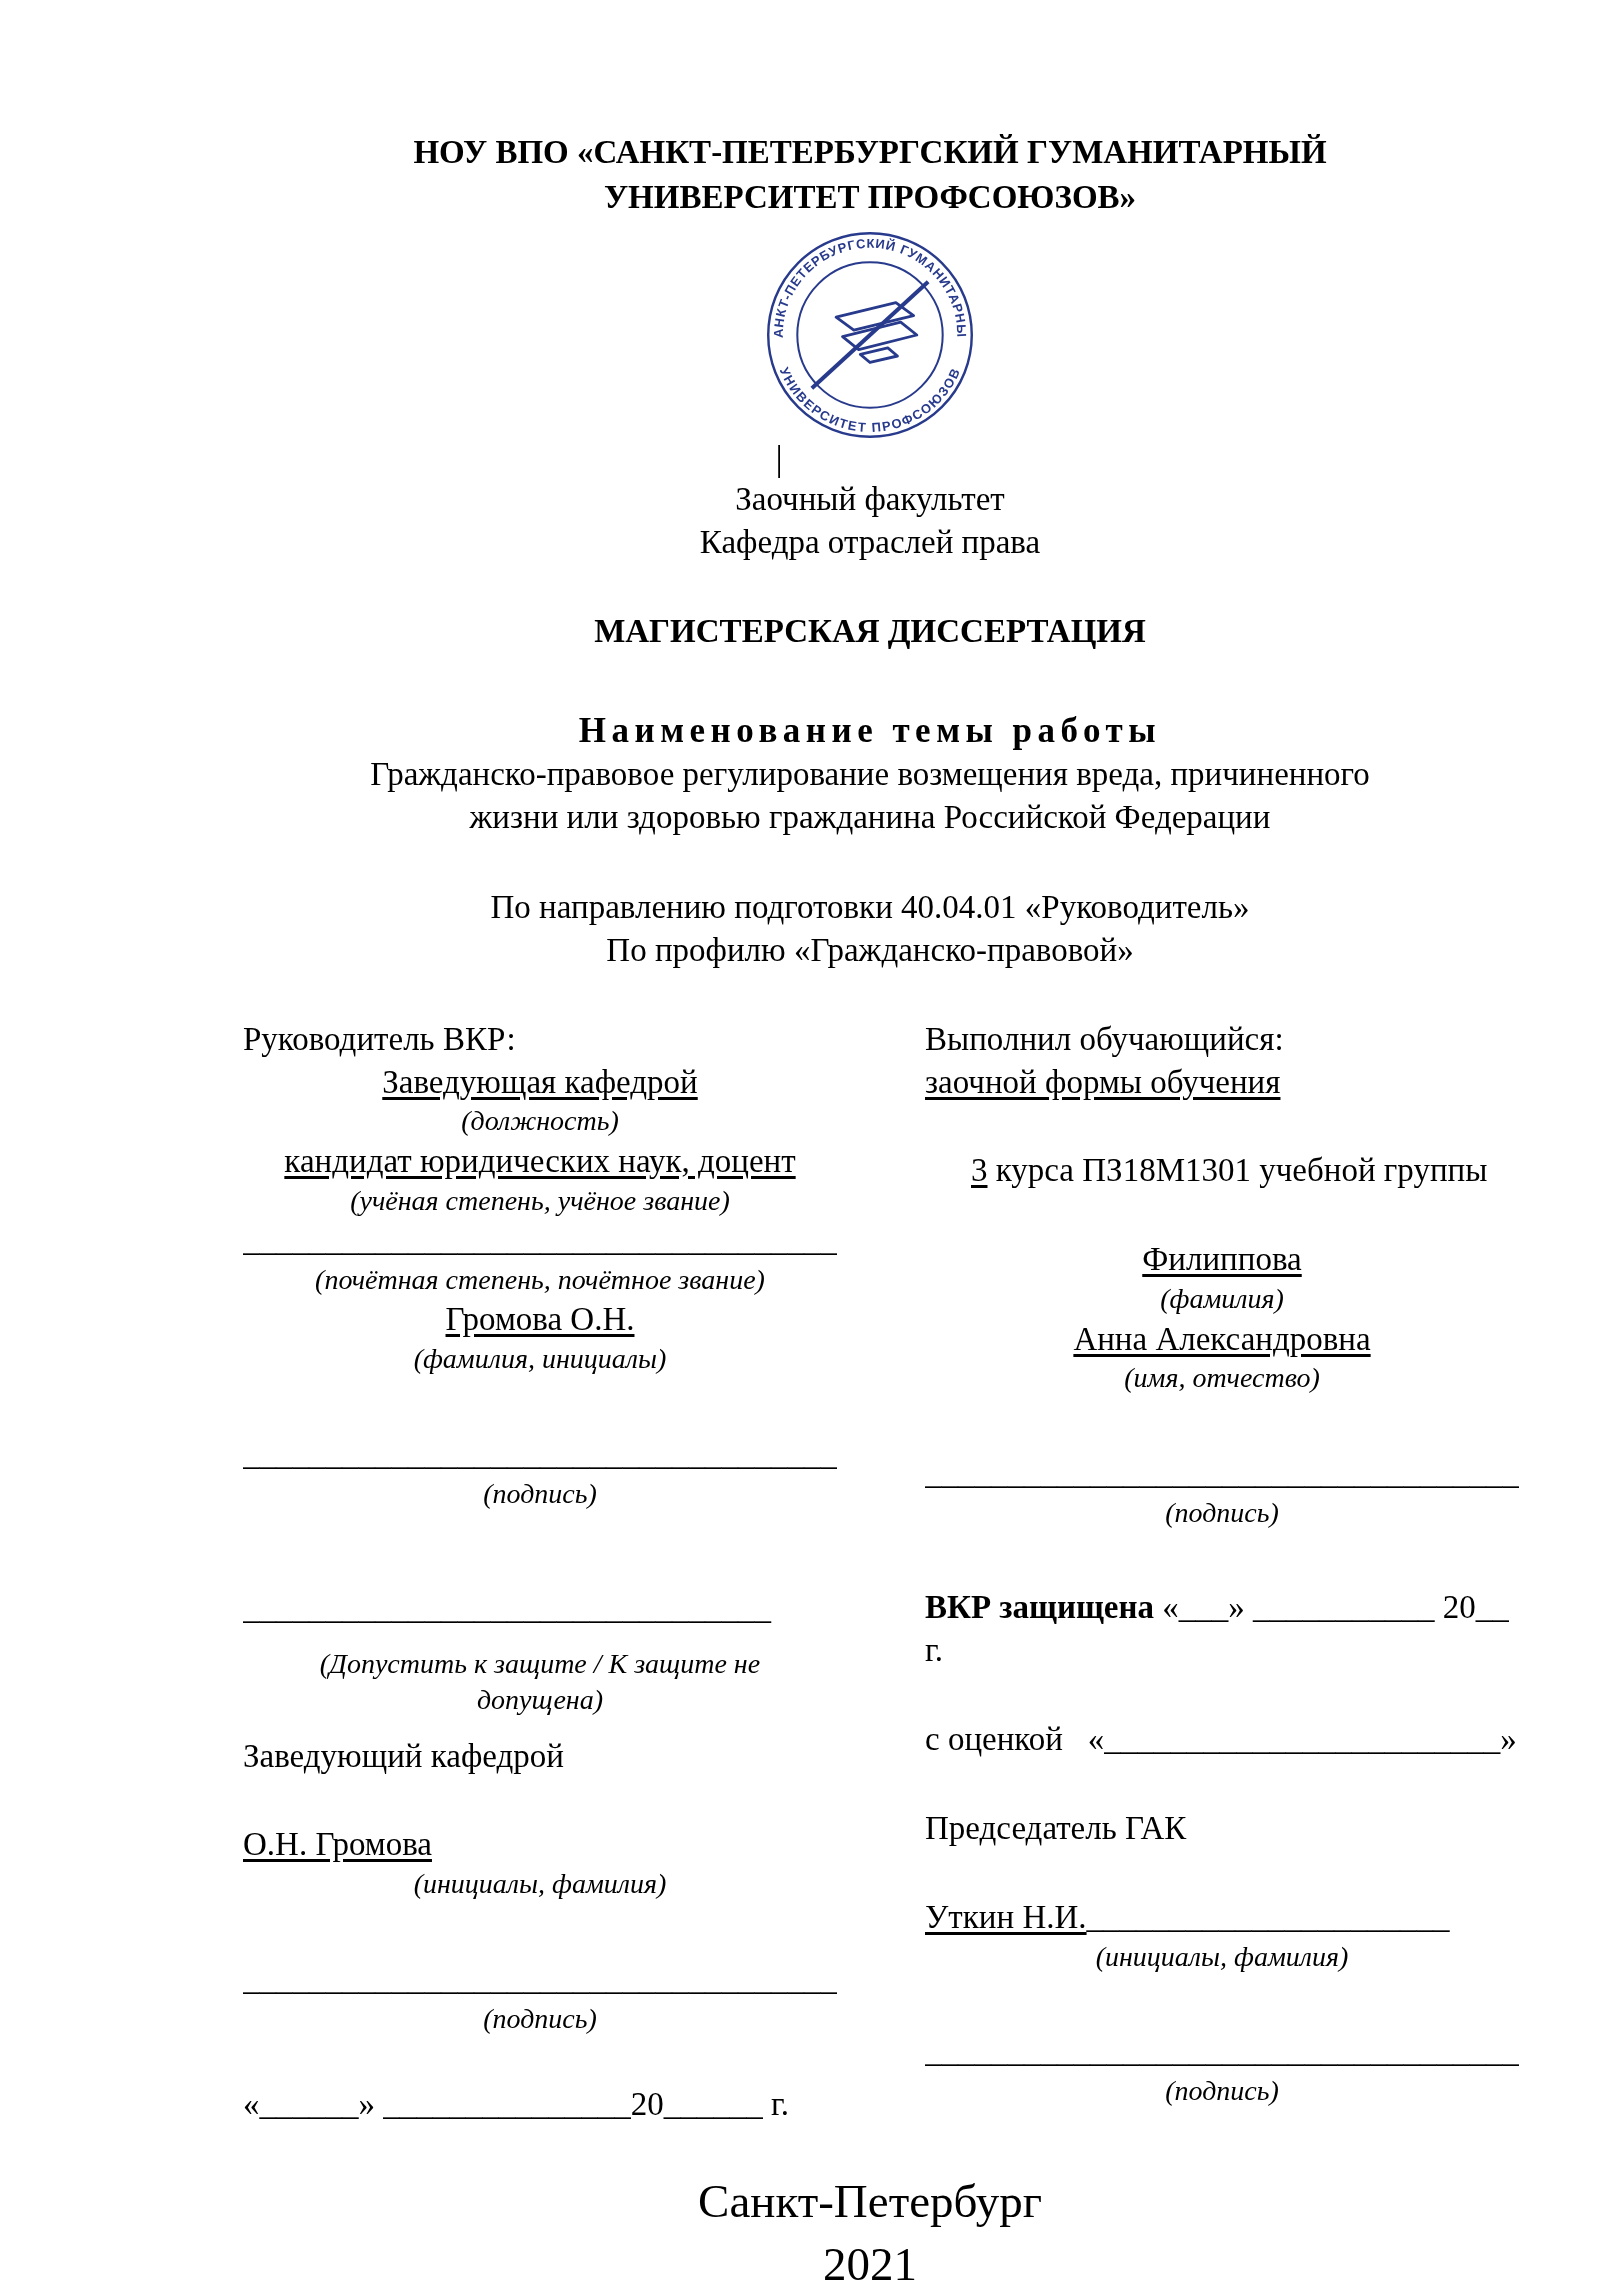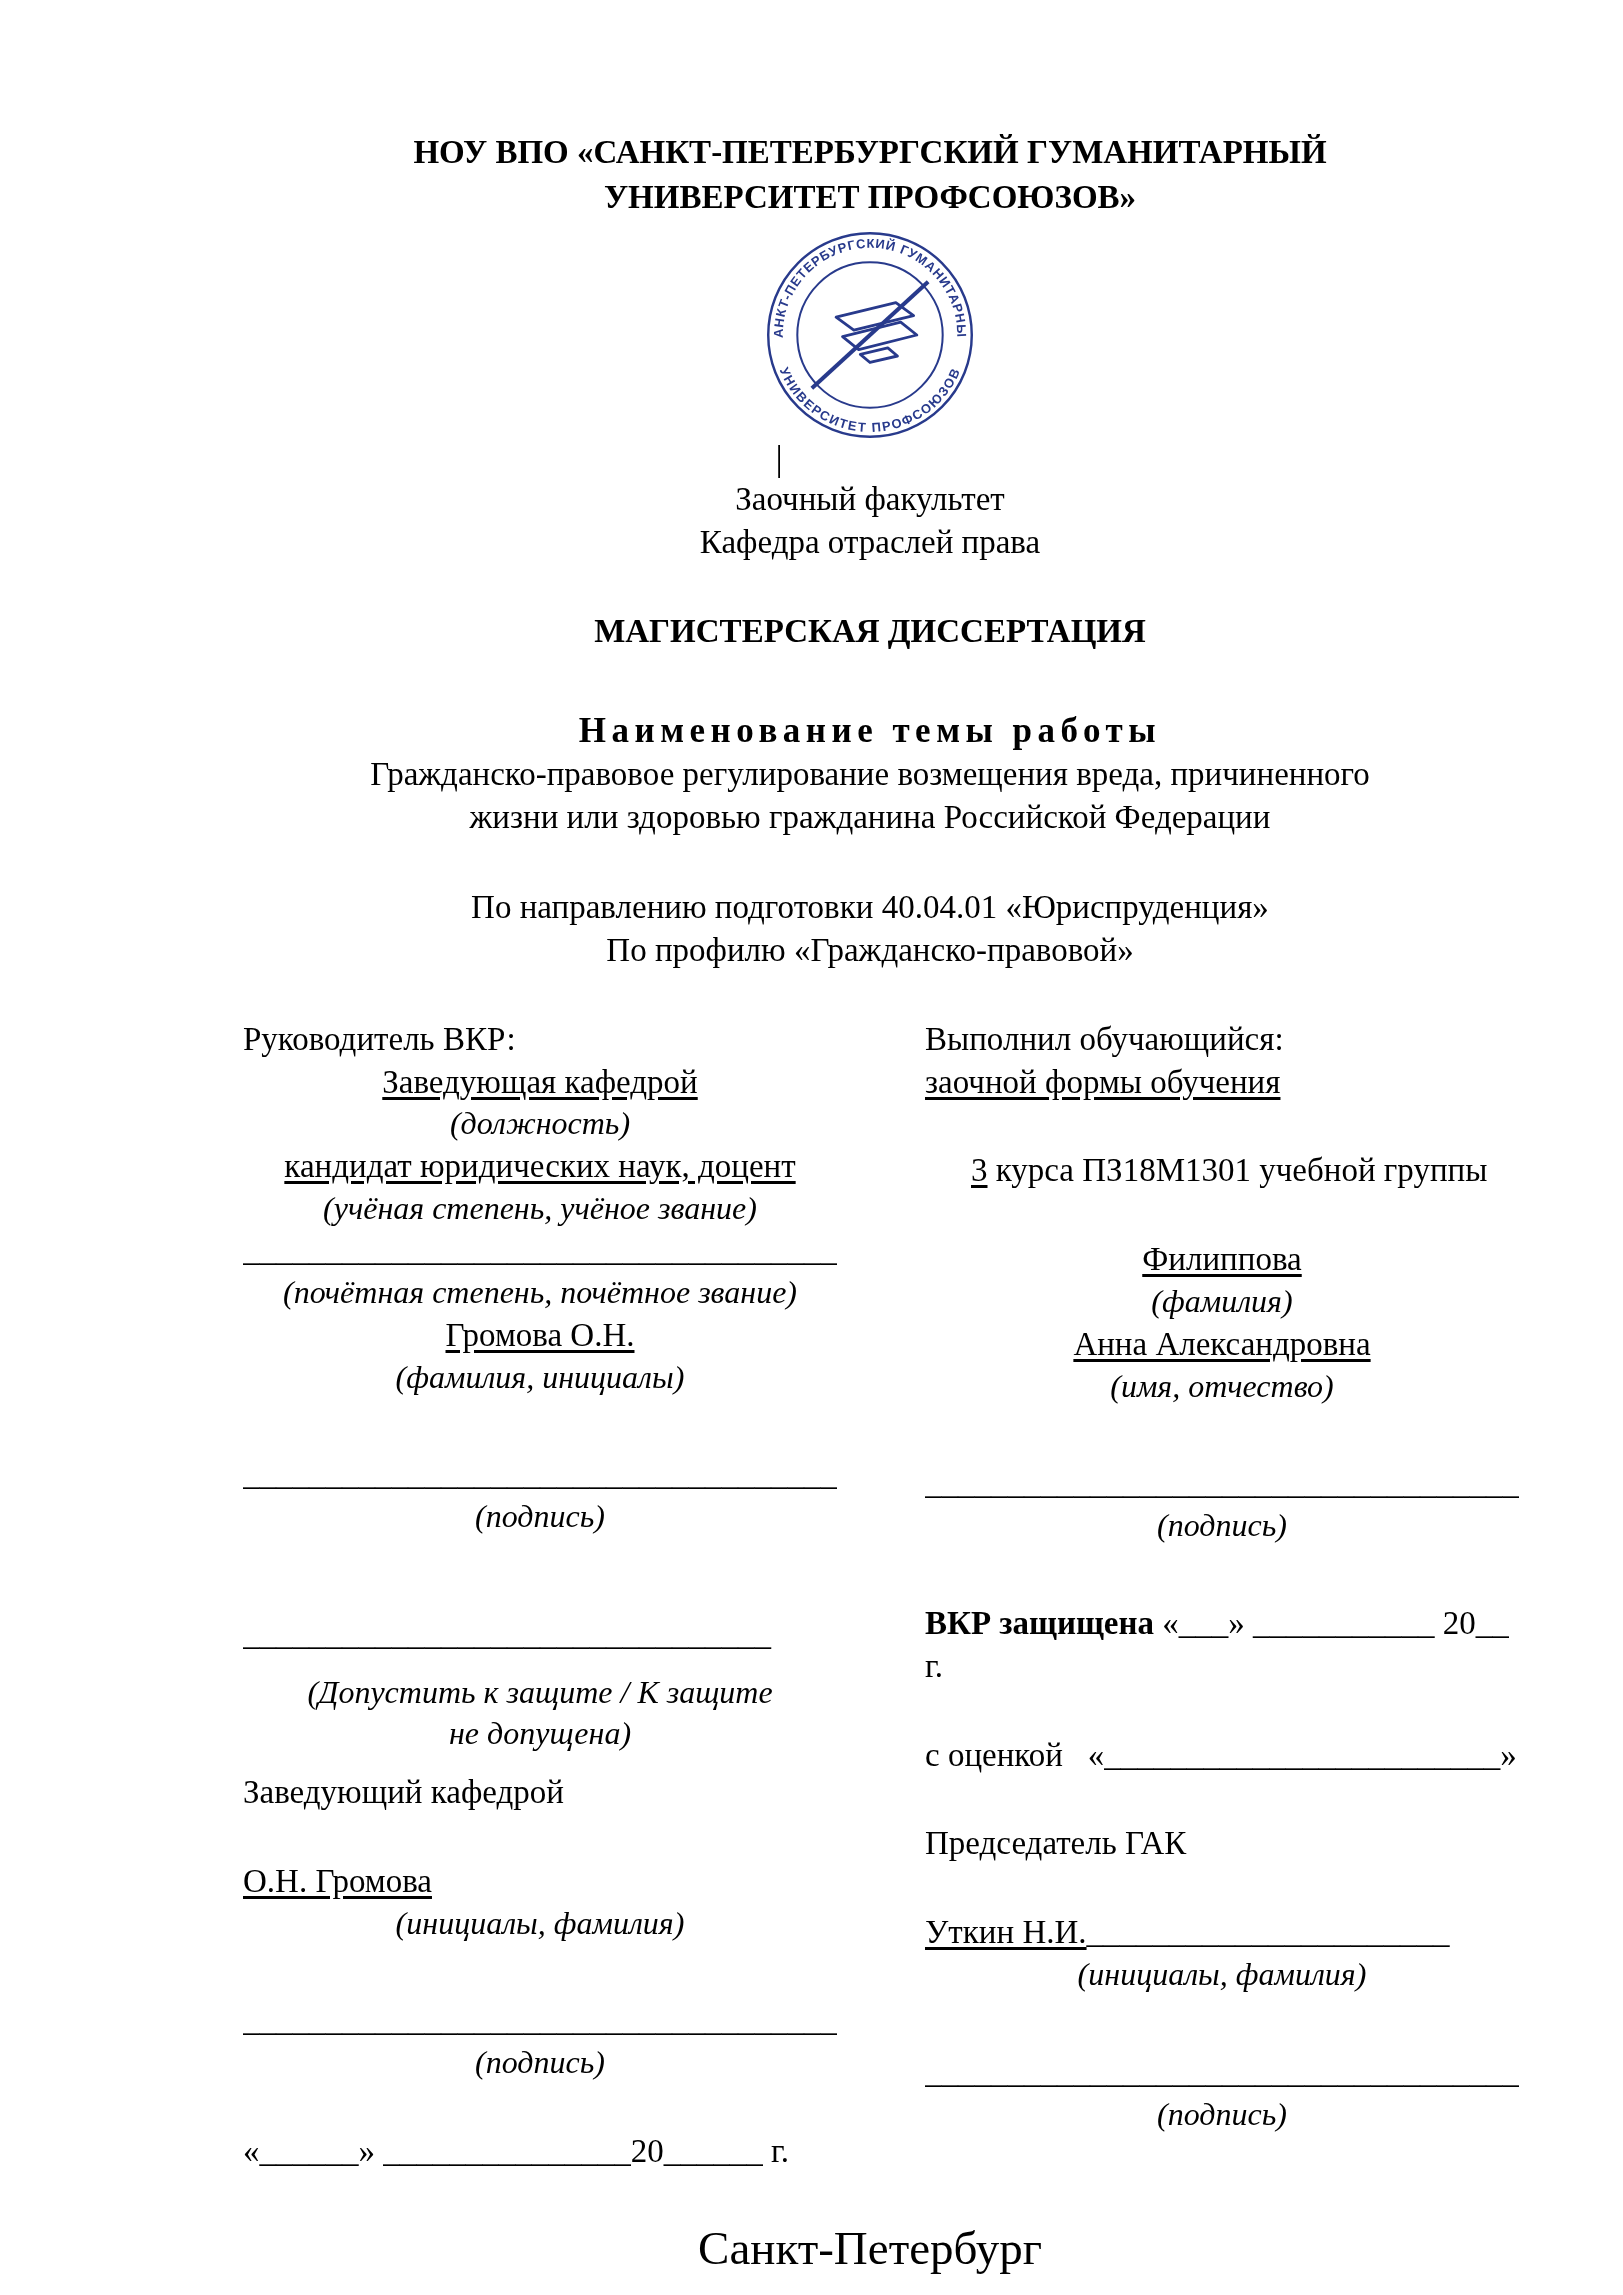--- a/index.html
+++ b/index.html
@@ -4,21 +4,21 @@
 <style>
   html,body{margin:0;padding:0;background:#ffffff;}
   .page{
     width:1623px;height:2295px;margin:0 auto;background:#ffffff;color:#000;
     font-family:"Liberation Serif","DejaVu Serif",serif;font-size:33px;line-height:1.3;
     box-sizing:border-box;padding:130px 126px 0 243px;overflow:hidden;position:relative;
   }
   .center{text-align:center;}
   .bold{font-weight:bold;}
   .u{text-decoration:underline;text-underline-offset:3.9px;}
-  .cap{font-style:italic;font-size:32px;line-height:1.3;}
+  .cap{font-style:italic;font-size:28px;line-height:1.3;}
   .hdr{font-size:33px;font-weight:bold;text-align:center;line-height:1.35;}
   .logo-row{display:flex;justify-content:center;margin-top:11px;}
   .logo{width:210px;height:210px;color:var(--logo-color,#283a8c);}
   .cursor-line{text-align:center;line-height:1.05;font-size:36px;position:relative;left:-91px;}
   .doc-type{font-weight:bold;margin-top:46px;text-align:center;}
   .topic-heading{font-weight:bold;font-size:35px;letter-spacing:5.5px;margin-top:55px;text-align:center;}
   .direction-block{margin-top:47px;}
   .columns{display:flex;align-items:flex-start;margin-top:46px;gap:44px;}
   .col-left{width:606px;}
   .col-right{width:622px;margin-left:44px;}
@@ -68,21 +68,21 @@
   <div class="center">Заочный факультет</div>
   <div class="center">Кафедра отраслей права</div>
 
   <div class="doc-type">МАГИСТЕРСКАЯ ДИССЕРТАЦИЯ</div>
 
   <div class="topic-heading">Наименование темы работы</div>
   <div class="center">Гражданско-правовое регулирование возмещения вреда, причиненного</div>
   <div class="center">жизни или здоровью гражданина Российской Федерации</div>
 
   <div class="direction-block">
-    <div class="center">По направлению подготовки 40.04.01 «Юриспруденция»</div>
+    <div class="center">По направлению подготовки 40.04.01 «Руководитель»</div>
     <div class="center">По профилю «Гражданско-правовой»</div>
   </div>
 
   <div class="columns">
 
     <div class="col-left">
       <div>Руководитель ВКР:</div>
       <div class="center"><span class="u">Заведующая кафедрой</span></div>
       <div class="cap center">(должность)</div>
       <div class="center"><span class="u">кандидат юридических наук, доцент</span></div>

